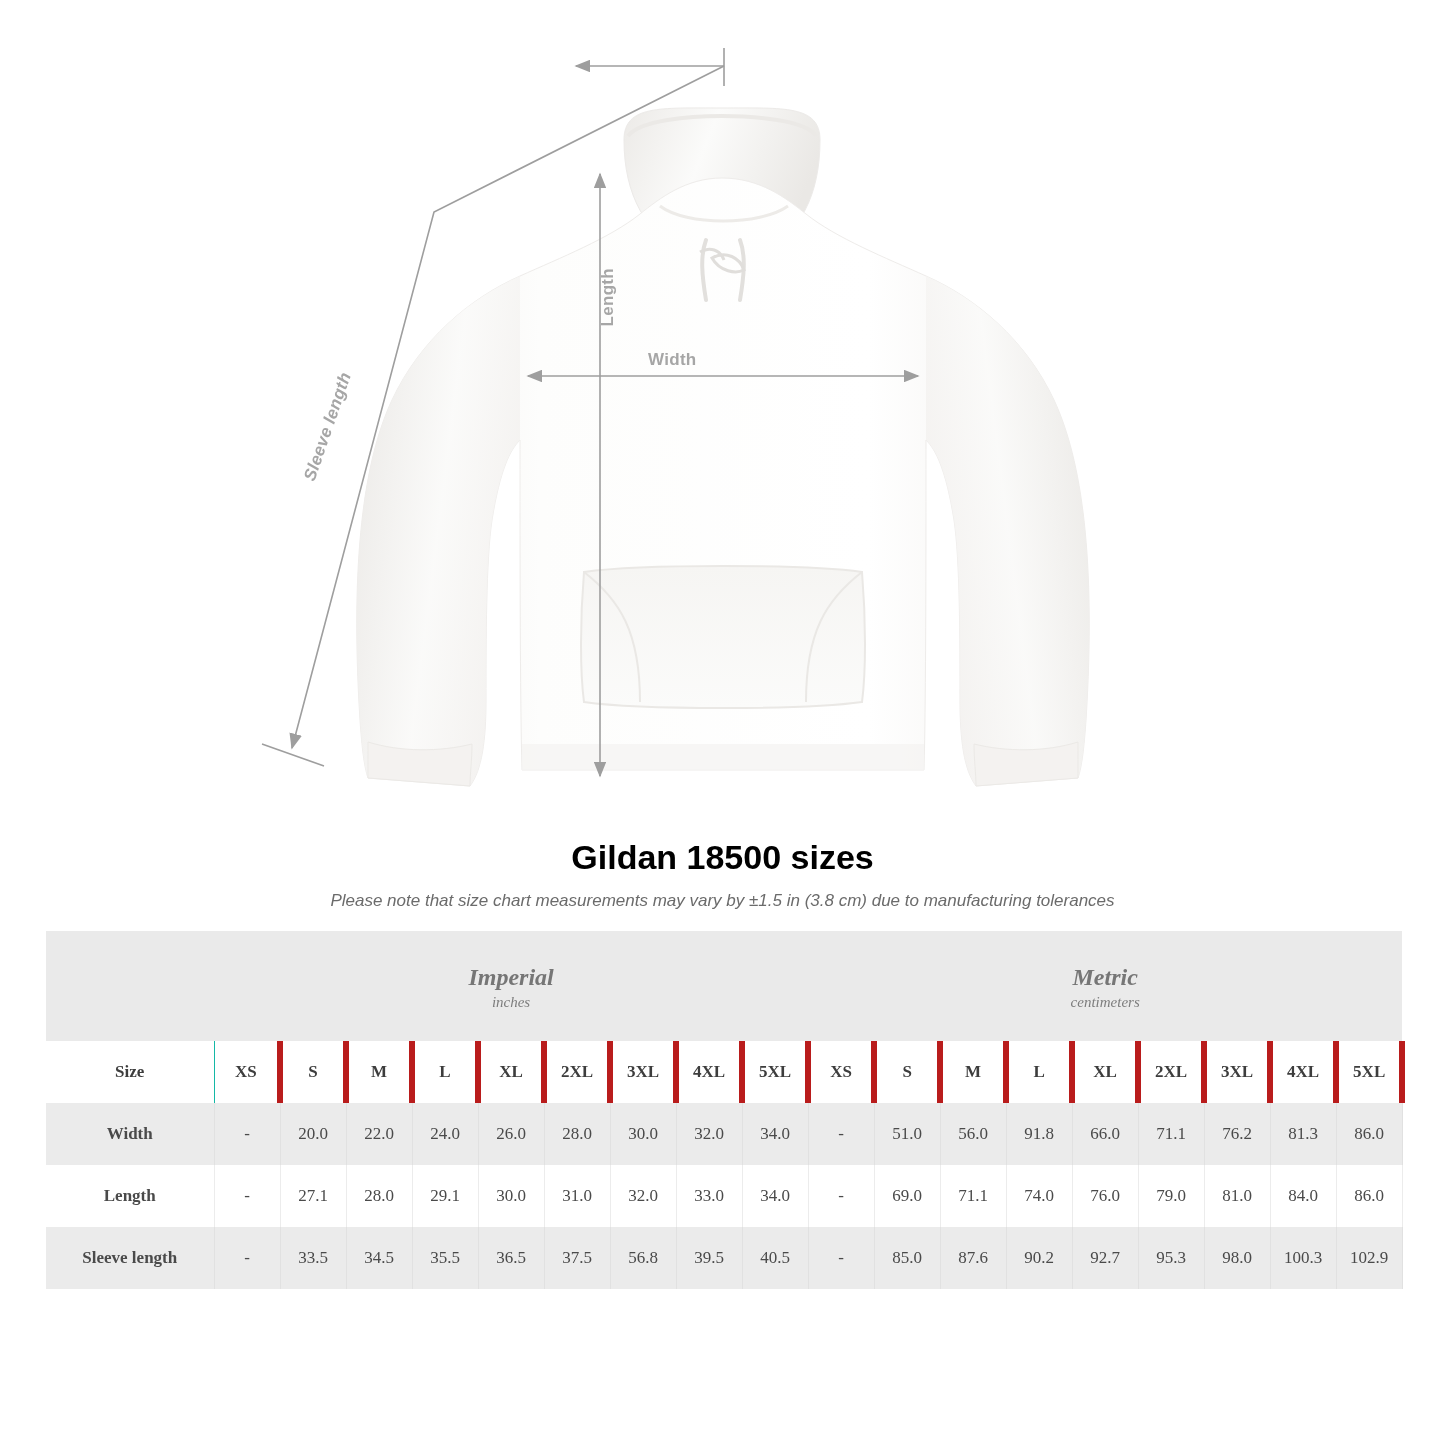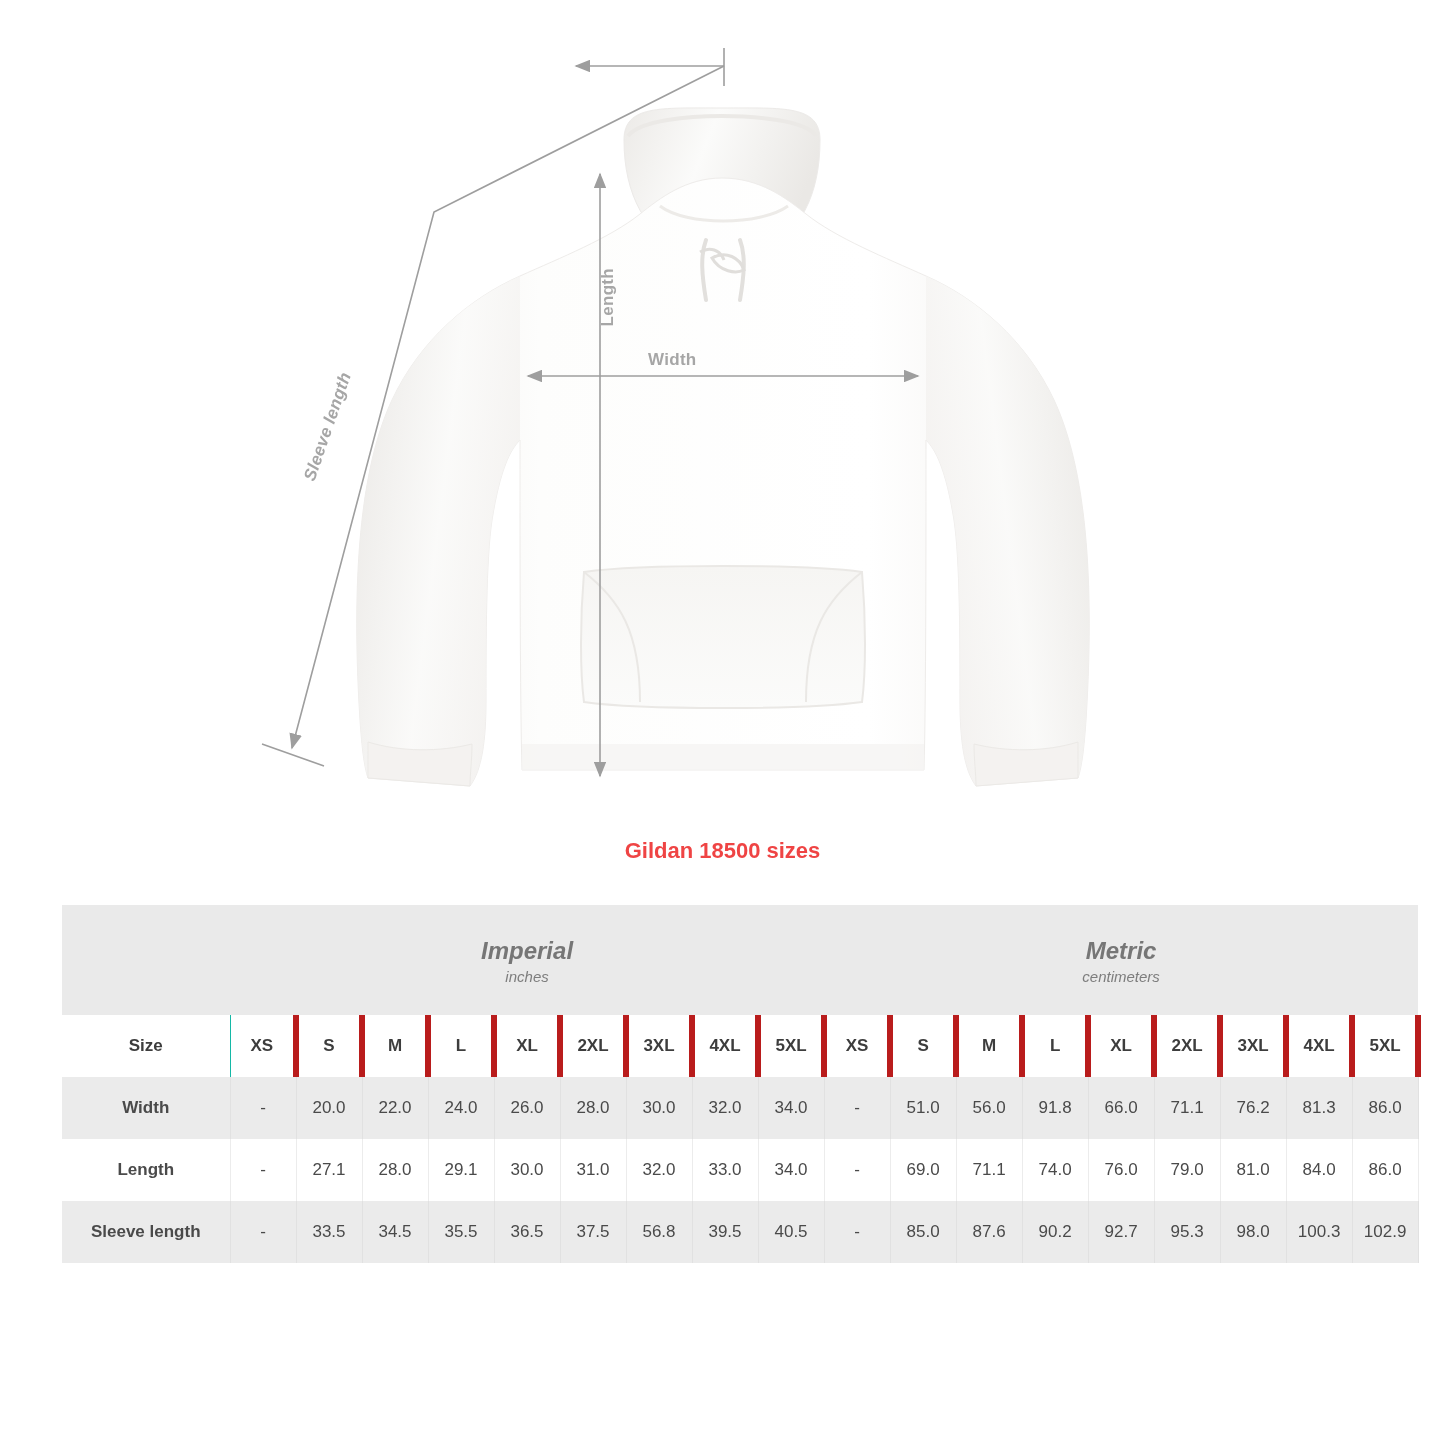--- a/index.html
+++ b/index.html
@@ -56,36 +56,37 @@
     font-style: italic;
     transform-origin: center;
   }
 
   
   .title-block {
     text-align: center;
     margin-top: 8px;
   }
   .chart-title {
-    font-size: 22px;
-    font-weight: bold;
-    color: #ef4444;
+    font-size: 34px;
+    font-weight: bold;
+    color: #000000;
     margin: 0 0 14px 0;
   }
   .chart-note {
     font-size: 17px;
     font-style: italic;
     color: #6b6b6b;
     margin: 0;
   }
 
   
   .table-wrap {
-    margin-top: 41px;
-    padding: 0 62px;
+    margin-top: 20px;
+    padding: 0 46px;
+    font-family: Liberation Serif, serif;
   }
   table.size-table {
     border-collapse: collapse;
     width: 1353px;
     table-layout: fixed;
   }
   table.size-table td,
   table.size-table th {
     border: 0;
     text-align: center;
@@ -242,20 +243,21 @@
       </g>
     </svg>
 
     <div class="dim-label width-label">Width</div>
     <div class="dim-label length-label">Length</div>
     <div class="dim-label sleeve-label">Sleeve length</div>
   </div>
 
   <div class="title-block">
     <h1 class="chart-title">Gildan 18500 sizes</h1>
+    <p class="chart-note">Please note that size chart measurements may vary by ±1.5 in (3.8 cm) due to manufacturing tolerances</p>
   </div>
 
   <div class="table-wrap">
     <table class="size-table">
       <colgroup>
         <col class="first-col">
         <col class="data-col">
           <col class="data-col">
           <col class="data-col">
           <col class="data-col">

